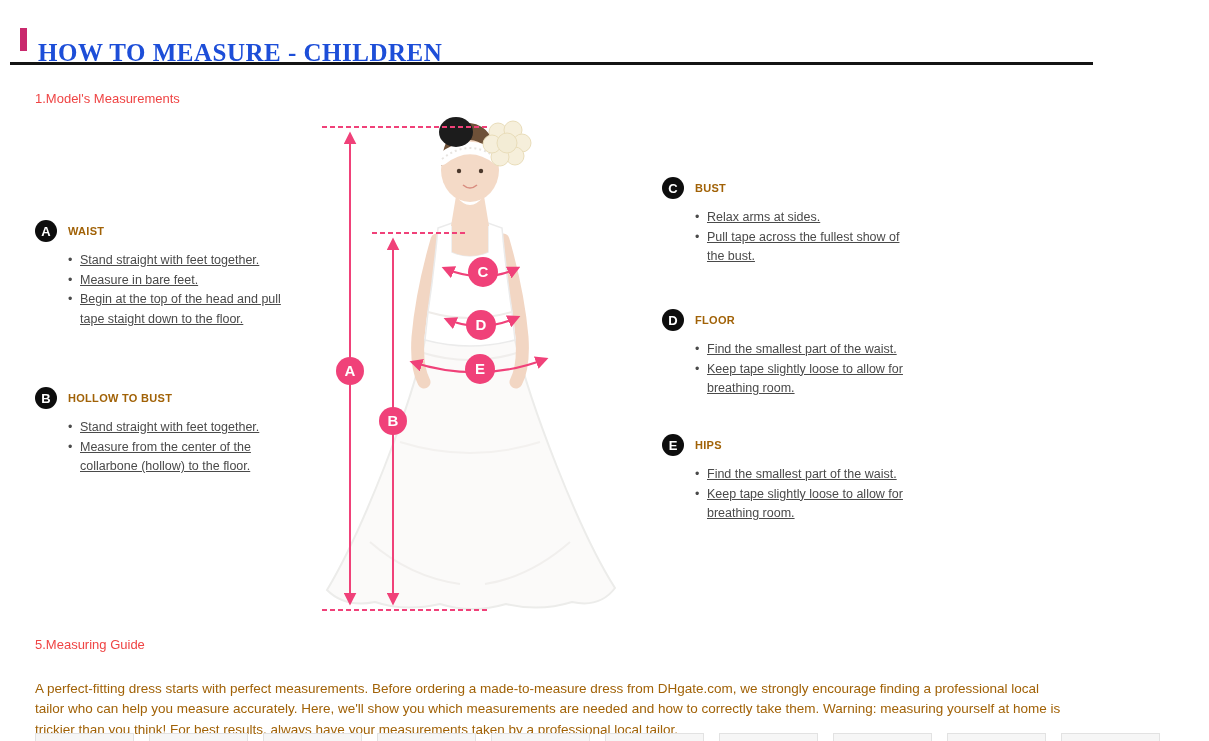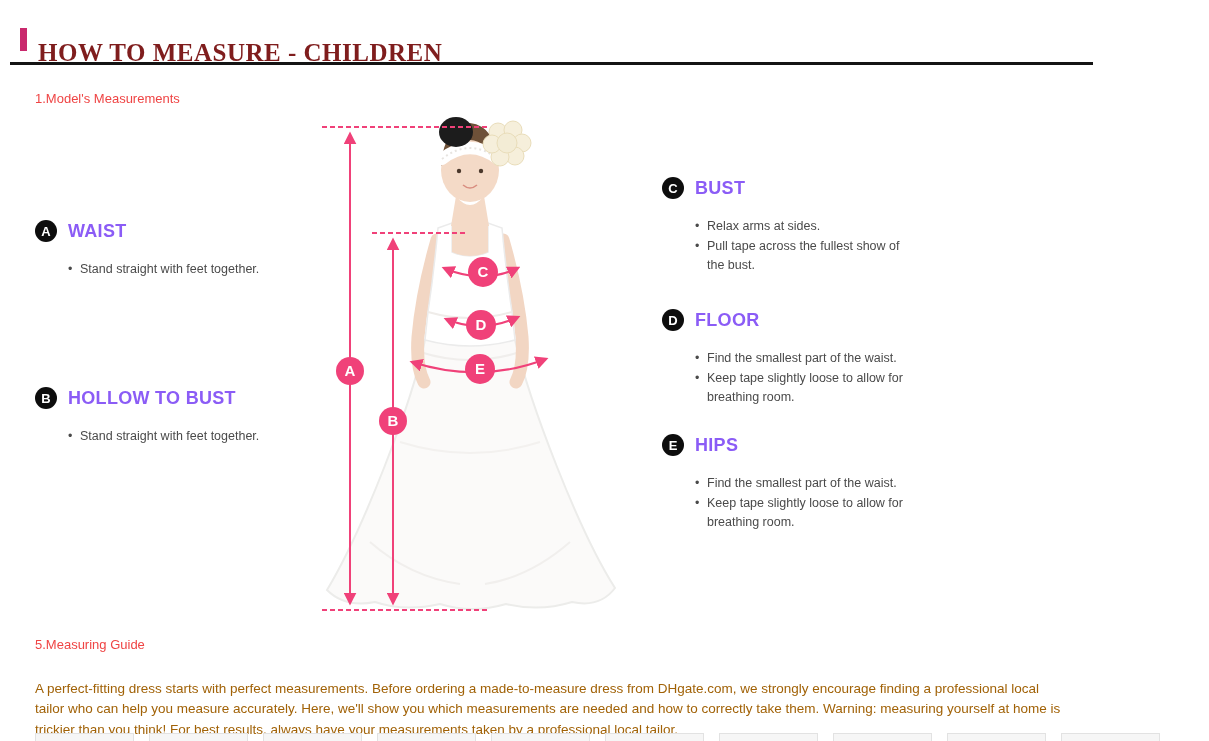--- a/index.html
+++ b/index.html
@@ -9,39 +9,39 @@
     font-family:"Liberation Sans","DejaVu Sans",sans-serif;
     color:#3f3f3f;
   }
   .abs{position:absolute;}
 
   
   .accent-bar{left:20px;top:28px;width:7px;height:23px;background:#c9296d;}
   .page-title{
     left:38px;top:22px;
     font-family:"Liberation Serif","DejaVu Serif",serif;
-    font-size:25px;font-weight:600;letter-spacing:.5px;color:#7f1d1d;
+    font-size:25px;font-weight:600;letter-spacing:.5px;color:#1d4ed8;
     white-space:nowrap;
   }
   .divider{left:10px;top:62px;width:1083px;height:3px;background:#141414;}
 
   .section-label{font-size:13px;color:#ef4444;}
   .sec1{left:35px;top:91px;}
   .sec2{left:35px;top:637px;}
 
   
   .legend{font-size:12.5px;color:#4a4a4a;}
   .legend-head{display:flex;align-items:center;gap:11px;}
   .legend-circle{
     width:22px;height:22px;border-radius:50%;background:#0d0d0d;color:#fff;
     font-size:13px;font-weight:bold;display:flex;align-items:center;justify-content:center;
     flex:0 0 22px;
   }
-  .legend-title{font-size:18px;font-weight:bold;color:#8b5cf6;letter-spacing:.3px;}
-  .legend ul{list-style:none;margin:18px 0 0 33px;padding:0;line-height:19.5px;}
+  .legend-title{font-size:11px;font-weight:bold;color:#a16207;letter-spacing:.3px;}
+  .legend ul{list-style:none;margin:9px 0 0 33px;padding:0;line-height:19.5px;text-decoration:underline;}
   .legend li{position:relative;padding-left:12px;}
   .legend li::before{content:"\2022";position:absolute;left:0;color:#4a4a4a;}
 
   .block-a{left:35px;top:220px;width:252px;}
   .block-b{left:35px;top:387px;width:232px;}
   .block-c{left:662px;top:177px;width:244px;}
   .block-d{left:662px;top:309px;width:244px;}
   .block-e{left:662px;top:434px;width:244px;}
 
   
@@ -66,30 +66,33 @@
 
 <div class="abs section-label sec1">1.Model's Measurements</div>
 
 <div class="abs legend block-a">
   <div class="legend-head">
     <span class="legend-circle">A</span>
     <span class="legend-title">WAIST</span>
   </div>
   <ul>
     <li>Stand straight with feet together.</li>
+    <li>Measure in bare feet.</li>
+    <li>Begin at the top of the head and pull tape staight down to the floor.</li>
   </ul>
 </div>
 
 <div class="abs legend block-b">
   <div class="legend-head">
     <span class="legend-circle">B</span>
     <span class="legend-title">HOLLOW TO BUST</span>
   </div>
   <ul>
     <li>Stand straight with feet together.</li>
+    <li>Measure from the center of the collarbone (hollow) to the floor.</li>
   </ul>
 </div>
 
 <div class="abs legend block-c">
   <div class="legend-head">
     <span class="legend-circle">C</span>
     <span class="legend-title">BUST</span>
   </div>
   <ul>
     <li>Relax arms at sides.</li>

